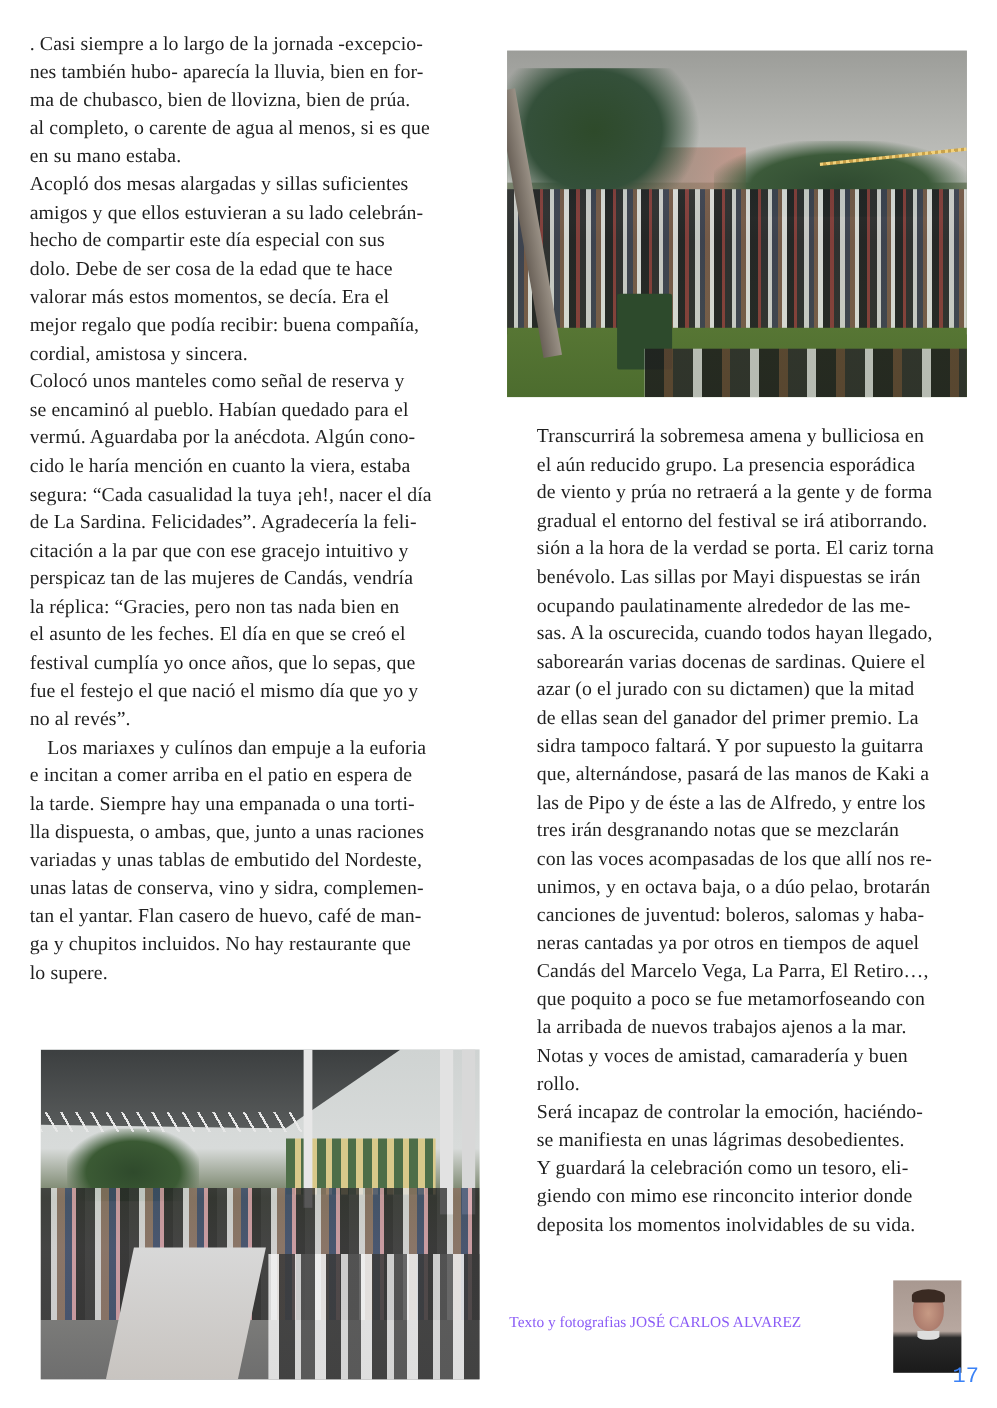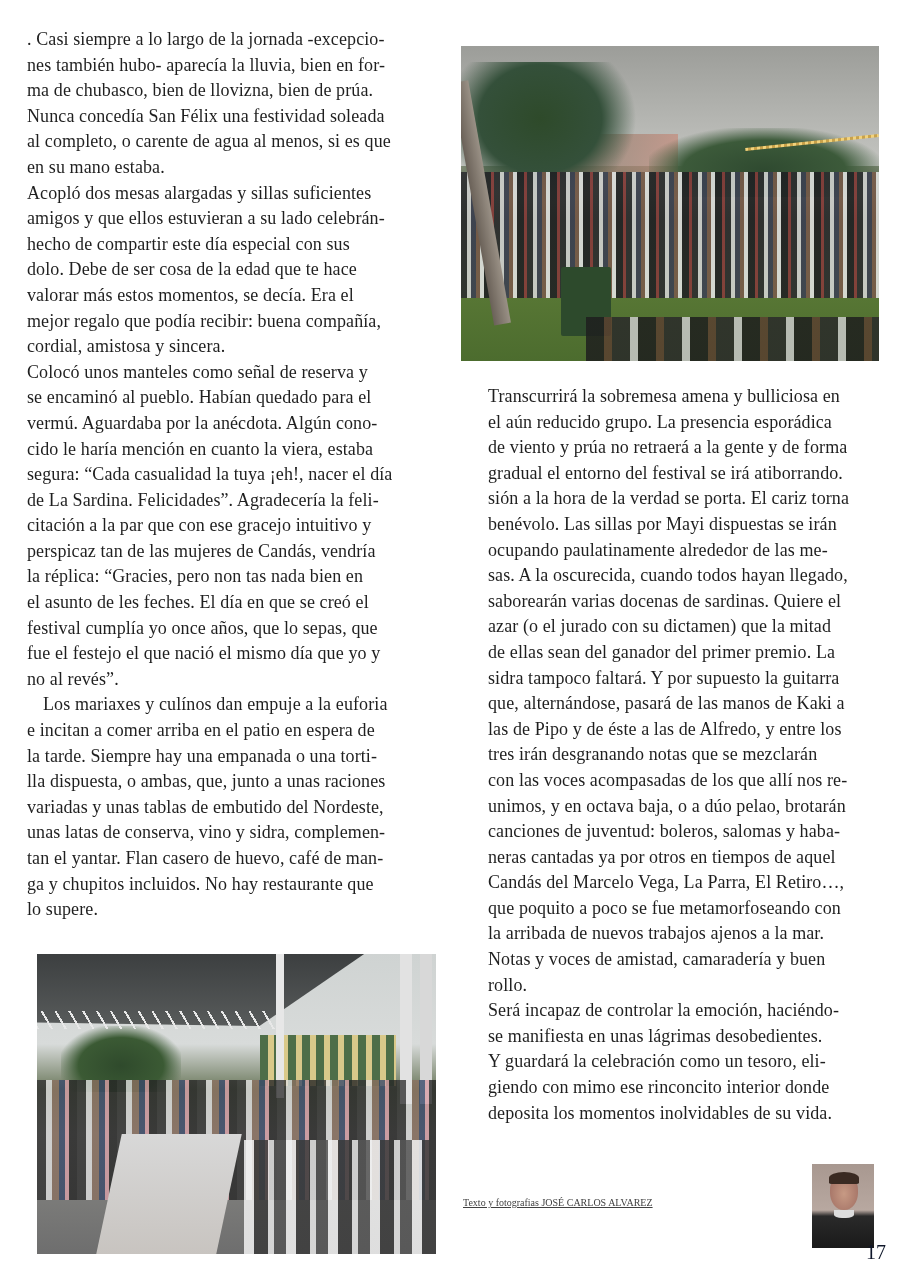--- a/index.html
+++ b/index.html
@@ -38,39 +38,38 @@
   #photo-tent .pole1 { position:absolute; left:60%; top:0; width:2%; height:48%; background:#e7e7e7; }
   #photo-tent .pole2 { position:absolute; left:91%; top:0; width:3%; height:50%; background:#e2e2e2; }
   #photo-tent .pole3 { position:absolute; left:96%; top:0; width:3%; height:50%; background:#d8d8d8; }
   #photo-tent .trees { position:absolute; left:6%; top:24%; width:30%; height:22%; background: radial-gradient(ellipse at 50% 60%, #2f4a2c 0%, #3b5a34 50%, rgba(59,90,52,0) 75%); }
   #photo-tent .building { position:absolute; left:56%; top:27%; width:34%; height:17%; background: repeating-linear-gradient(90deg, #4e6e48 0 8px, #d9c98a 8px 14px); }
   #photo-tent .people { position:absolute; left:0; top:42%; width:100%; height:40%;
     background: repeating-linear-gradient(90deg, #333 0 9px, #e0e0e0 9px 15px, #8a7060 15px 22px, #3a4a6a 22px 28px, #d9a0a8 28px 32px, #262626 32px 40px); opacity:.8; }
   #photo-tent .table { position:absolute; left:18%; top:60%; width:30%; height:40%; background: linear-gradient(to bottom,#d8d8d8,#c8c4c0); transform: skewX(-12deg); }
   #photo-tent .chairs { position:absolute; left:52%; top:62%; width:48%; height:38%; background: repeating-linear-gradient(90deg, #f2f2f2 0 10px, #3a3a3a 10px 24px, #e6e6e6 24px 30px, #555 30px 42px); opacity:.85; }
 
-  #credit { position:absolute; left:463px; top:1194px; font-size: 10px; line-height: 18px; color:#404040; white-space: nowrap; text-decoration: underline; }
+  #credit { position:absolute; left:463px; top:1194px; font-size: 14px; line-height: 18px; color:#8b5cf6; white-space: nowrap; }
 
   #author-photo { position:absolute; left:812px; top:1164px; width:62px; height:84px;
     background: linear-gradient(to bottom, #a89890 0%, #b8a8a0 55%, #2a2a2a 62%, #1a1a1a 100%); }
   #author-photo .head { position:absolute; left:18px; top:10px; width:28px; height:36px; border-radius: 45% 45% 48% 48%; background: radial-gradient(ellipse at 50% 55%, #c79a84 0%, #a9786a 70%, #6a4a3a 100%); }
   #author-photo .hair { position:absolute; left:17px; top:8px; width:30px; height:12px; border-radius: 50% 50% 10% 10%; background:#3a2a22; }
   #author-photo .collar { position:absolute; left:22px; top:46px; width:20px; height:8px; background:#ddd; border-radius: 0 0 40% 40%; }
 
-  #page-number { position:absolute; left:866px; top:1241px; font-family: Liberation Serif, serif; font-size: 20px; line-height: 22px; color:#0f172a; }
+  #page-number { position:absolute; left:866px; top:1241px; font-family: Liberation Mono, monospace; font-size: 20px; line-height: 22px; color:#3b82f6; }
 </style>
 </head>
 <body>
 
 <div id="col-left" class="col">
   <p>
     <span class="line">. Casi siempre a lo largo de la jornada -excepcio-</span>
     <span class="line">nes también hubo- aparecía la lluvia, bien en for-</span>
     <span class="line">ma de chubasco, bien de llovizna, bien de prúa.</span>
-    <span class="line">Nunca concedía San Félix una festividad soleada</span>
     <span class="line">al completo, o carente de agua al menos, si es que</span>
     <span class="line">en su mano estaba.</span>
   </p>
   <p>
     <span class="line">Acopló dos mesas alargadas y sillas suficientes</span>
     <span class="line">amigos y que ellos estuvieran a su lado celebrán-</span>
     <span class="line">hecho de compartir este día especial con sus</span>
     <span class="line">dolo. Debe de ser cosa de la edad que te hace</span>
     <span class="line">valorar más estos momentos, se decía. Era el</span>
     <span class="line">mejor regalo que podía recibir: buena compañía,</span>

